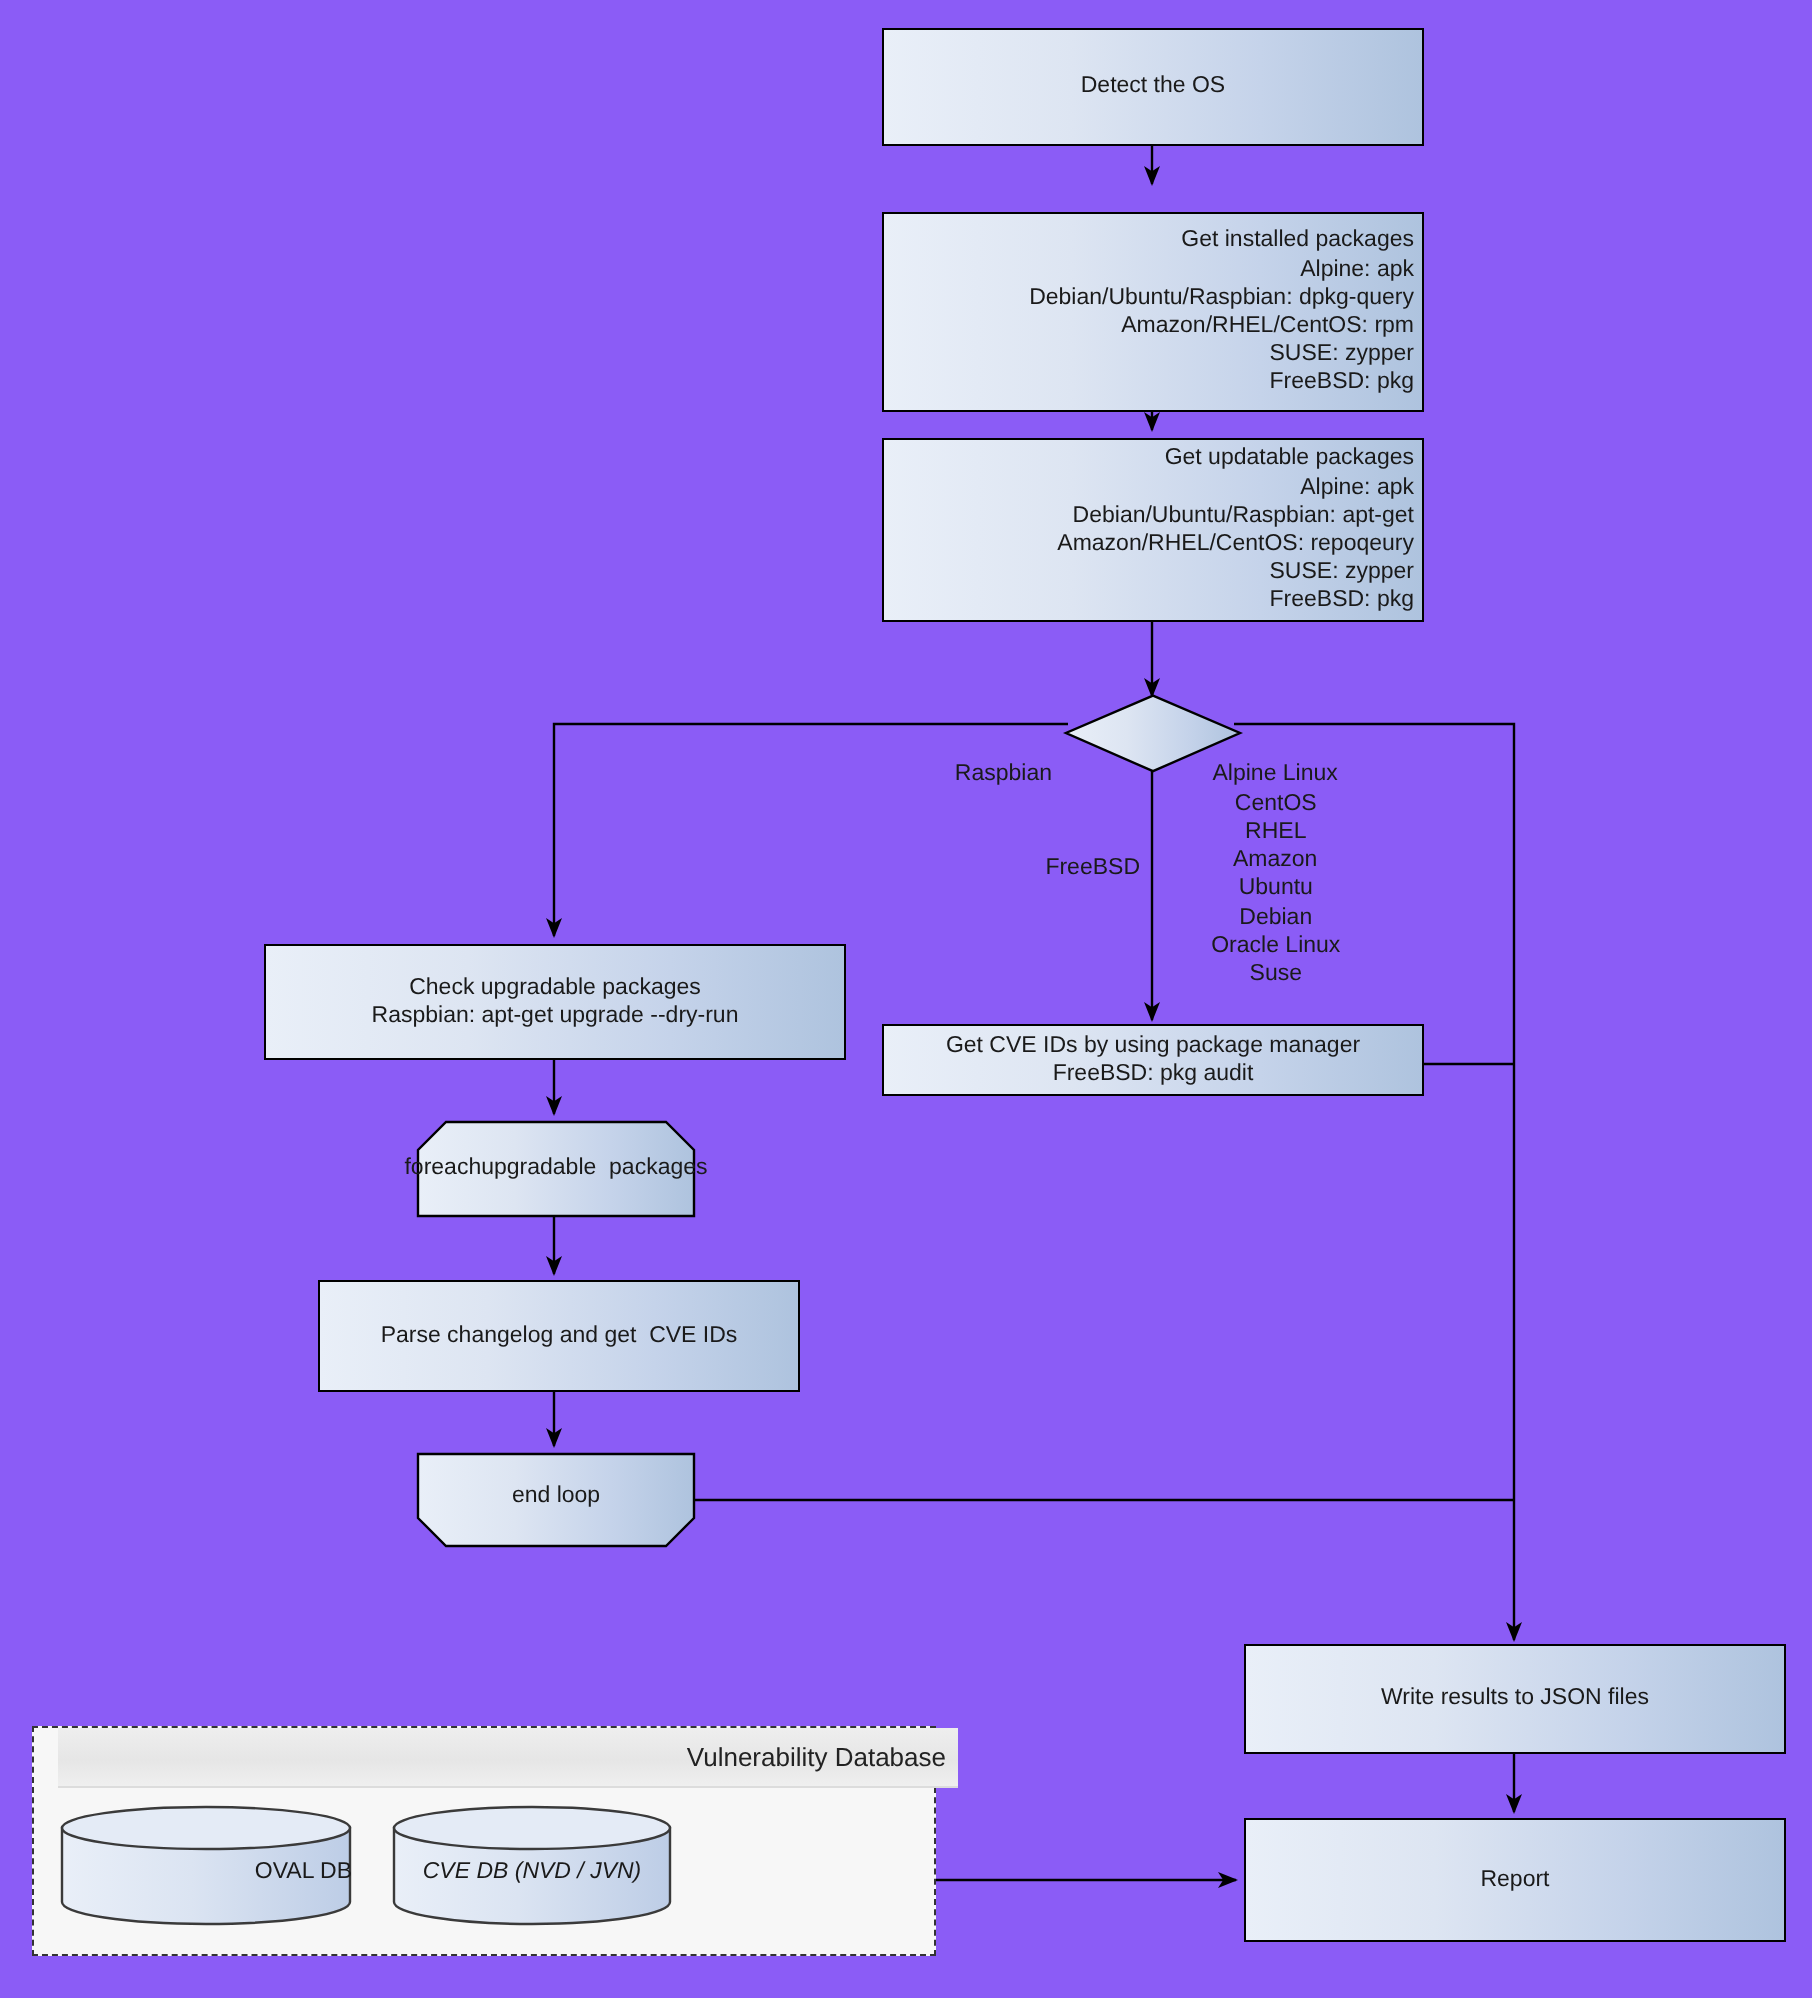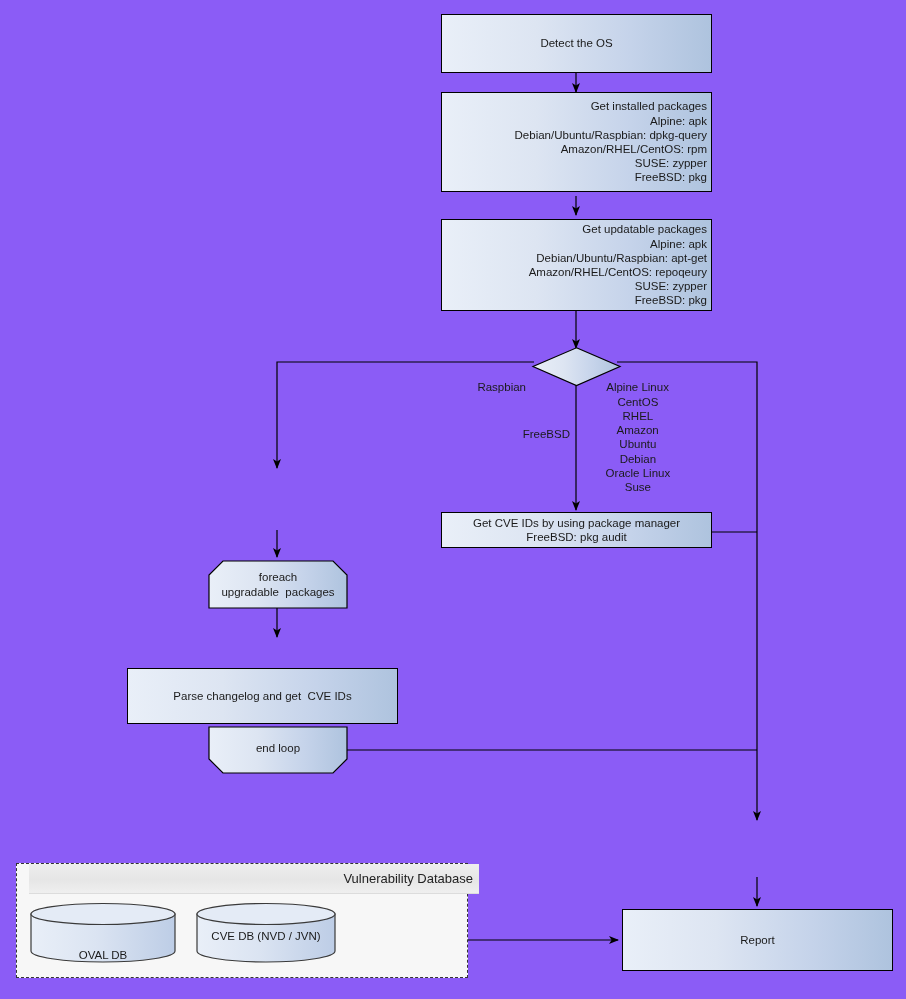--- a/index.html
+++ b/index.html
@@ -36,21 +36,21 @@
     text-align: right;
     padding-right: 4px;
   }
   .shape-svg {
     position: absolute;
     overflow: visible;
   }
   .shape-label {
     position: absolute;
     display: flex;
-    flex-direction: column;
+    flex-direction: row;
     align-items: center;
     justify-content: center;
     text-align: center;
     font-size: 11.5px;
     line-height: 14.2px;
     color: #1a1a1a;
     white-space: pre;
     pointer-events: none;
   }
   .edge-label {
@@ -127,21 +127,21 @@
       <path d="M757,877 L757,906" marker-end="url(#arrowhead)"></path>
 
       <path d="M468,940 L618,940" marker-end="url(#arrowhead)"></path>
     </g>
   </svg>
 
   <div class="node" style="left:441px; top:14px; width:271px; height:59px;">
     <span class="line">Detect the OS</span>
   </div>
 
-  <div class="node right-align" style="left:441px; top:92px; width:271px; height:100px;padding-left:42px;">
+  <div class="node right-align" style="left:441px; top:106px; width:271px; height:100px;padding-left:42px;">
     <span class="line">Get installed packages</span>
     <span class="line">Alpine: apk</span>
     <span class="line">Debian/Ubuntu/Raspbian: dpkg-query</span>
     <span class="line">Amazon/RHEL/CentOS: rpm</span>
     <span class="line">SUSE: zypper</span>
     <span class="line">FreeBSD: pkg</span>
   </div>
 
   <div class="node right-align" style="left:441px; top:219px; width:271px; height:92px;">
     <span class="line">Get updatable packages</span>
@@ -174,38 +174,42 @@
     <span class="line">Alpine Linux</span>
     <span class="line">CentOS</span>
     <span class="line">RHEL</span>
     <span class="line">Amazon</span>
     <span class="line">Ubuntu</span>
     <span class="line">Debian</span>
     <span class="line">Oracle Linux</span>
     <span class="line">Suse</span>
   </div>
 
+  <div class="node" style="left:132px; top:472px; width:291px; height:58px;">
+    <span class="line">Check upgradable packages</span>
+    <span class="line">Raspbian: apt-get upgrade --dry-run</span>
+  </div>
 
   <svg class="shape-svg" style="left:208px; top:560px; width:140px; height:49px;" viewBox="0 0 140 49" xmlns="http://www.w3.org/2000/svg">
     <defs>
       <linearGradient id="gradForeach" x1="0" y1="0" x2="1" y2="0">
         <stop offset="0%" stop-color="#e9eff8"></stop>
         <stop offset="35%" stop-color="#dde5f2"></stop>
         <stop offset="70%" stop-color="#c5d3ea"></stop>
         <stop offset="100%" stop-color="#aec3de"></stop>
       </linearGradient>
     </defs>
     <polygon points="15,1 125,1 139,15 139,48 1,48 1,15" fill="url(#gradForeach)" stroke="#000000" stroke-width="1.2"></polygon>
   </svg>
   <div class="shape-label" style="left:208px; top:560px; width:140px; height:49px;">
     <span class="line">foreach</span>
     <span class="line">upgradable  packages</span>
   </div>
 
-  <div class="node" style="left:127px; top:640px; width:271px; height:56px;margin-top:28px;">
+  <div class="node" style="left:159px; top:640px; width:241px; height:56px;">
     <span class="line">Parse changelog and get  CVE IDs</span>
   </div>
 
   <svg class="shape-svg" style="left:208px; top:726px; width:140px; height:48px;" viewBox="0 0 140 48" xmlns="http://www.w3.org/2000/svg">
     <defs>
       <linearGradient id="gradEndloop" x1="0" y1="0" x2="1" y2="0">
         <stop offset="0%" stop-color="#e9eff8"></stop>
         <stop offset="35%" stop-color="#dde5f2"></stop>
         <stop offset="70%" stop-color="#c5d3ea"></stop>
         <stop offset="100%" stop-color="#aec3de"></stop>
@@ -215,20 +219,23 @@
   </svg>
   <div class="shape-label" style="left:208px; top:726px; width:140px; height:44px;">
     <span class="line">end loop</span>
   </div>
 
   <div class="node" style="left:441px; top:512px; width:271px; height:36px;">
     <span class="line">Get CVE IDs by using package manager</span>
     <span class="line">FreeBSD: pkg audit</span>
   </div>
 
+  <div class="node" style="left:622px; top:822px; width:271px; height:55px;">
+    <span class="line">Write results to JSON files</span>
+  </div>
 
   <div class="node" style="left:622px; top:909px; width:271px; height:62px;">
     <span class="line">Report</span>
   </div>
 
   <div class="group-box" style="left:16px; top:863px; width:452px; height:115px;"></div>
   <div class="group-header" style="left:17px; top:864px; width:450px; height:30px;">
     <span>Vulnerability Database</span>
   </div>
 
@@ -251,17 +258,17 @@
     <defs>
       <linearGradient id="gradDb2" x1="0" y1="0" x2="1" y2="0">
         <stop offset="0%" stop-color="#e9eff8"></stop>
         <stop offset="45%" stop-color="#dbe4f2"></stop>
         <stop offset="100%" stop-color="#bdcde6"></stop>
       </linearGradient>
     </defs>
     <path d="M1,11 L1,48 A69,11 0 0 0 139,48 L139,11 Z" fill="url(#gradDb2)" stroke="#3a3a3a" stroke-width="1.2"></path>
     <ellipse cx="70" cy="11" rx="69" ry="10.5" fill="#e4ebf6" stroke="#3a3a3a" stroke-width="1.2"></ellipse>
   </svg>
-  <div class="shape-label" style="left:196px; top:910px; width:140px; height:52px;">
+  <div class="shape-label" style="left:196px; top:910px; width:140px; height:52px;font-style:italic;">
     <span>CVE DB (NVD / JVN)</span>
   </div>
 
 </div>
 
 </body></html>

